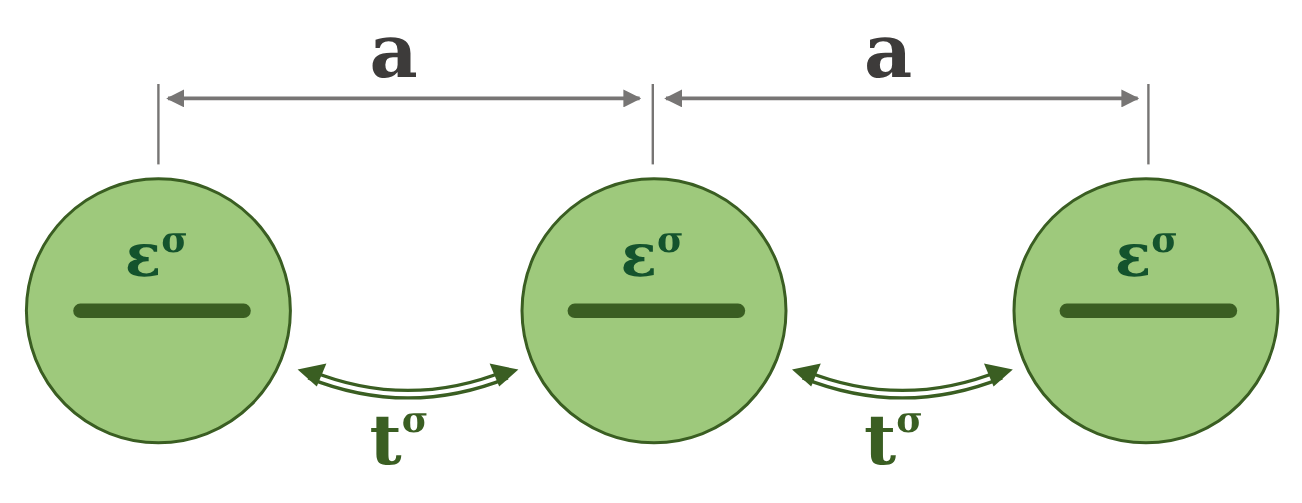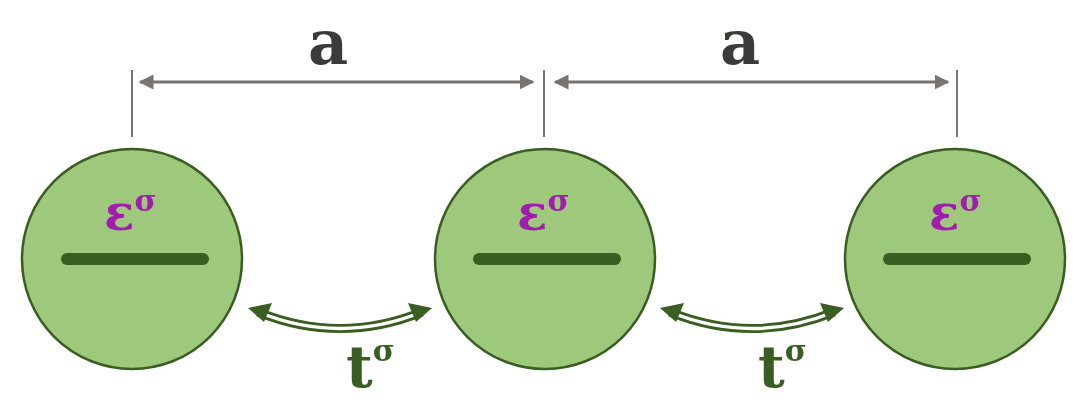--- a/index.html
+++ b/index.html
@@ -1,21 +1,21 @@
 <!DOCTYPE html>
 <html><head>
 <meta charset="utf-8">
 <style>
   html,body{margin:0;padding:0;background:#ffffff;}
   body{width:1085px;height:419px;position:relative;overflow:hidden;font-family:"DejaVu Serif",serif;}
   svg{position:absolute;left:0;top:0;}
   .lbl{position:absolute;font-family:"DejaVu Serif",serif;font-weight:bold;}
   .a-label{color:#3d3b3a;font-size:62px;line-height:1;}
-  .eps-label{color:#a21caf;font-size:50px;line-height:1;}
-  .t-label{color:#3a5e22;font-size:58px;line-height:1;margin-left:38px;}
+  .eps-label{color:#14532d;font-size:50px;line-height:1;}
+  .t-label{color:#3a5e22;font-size:58px;line-height:1;}
   .sup{font-size:30px;vertical-align:top;position:relative;top:-2px;}
 </style>
 </head>
 <body>
 
 <svg width="1085" height="419" viewBox="0 0 1085 419">
   <defs>
     <marker id="grayhead" viewBox="0 0 10 10" refX="9" refY="5" markerWidth="5" markerHeight="5" orient="auto-start-reverse">
       <path d="M0,0 L10,5 L0,10 z" fill="#777574"></path>
     </marker>

